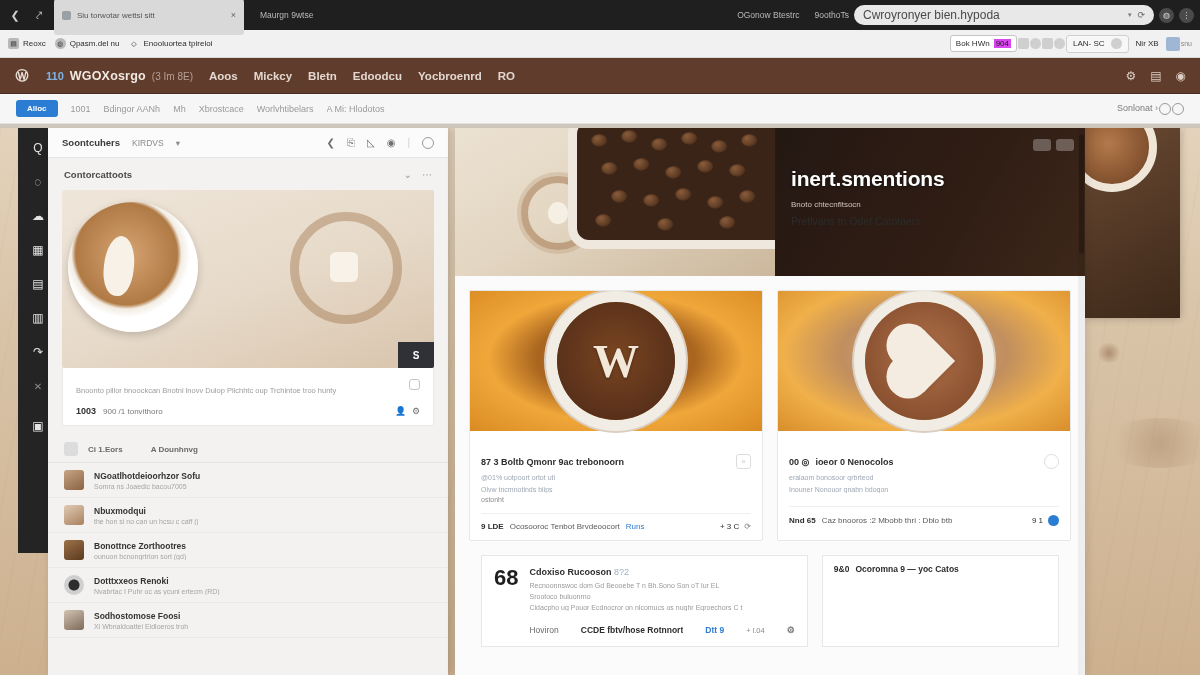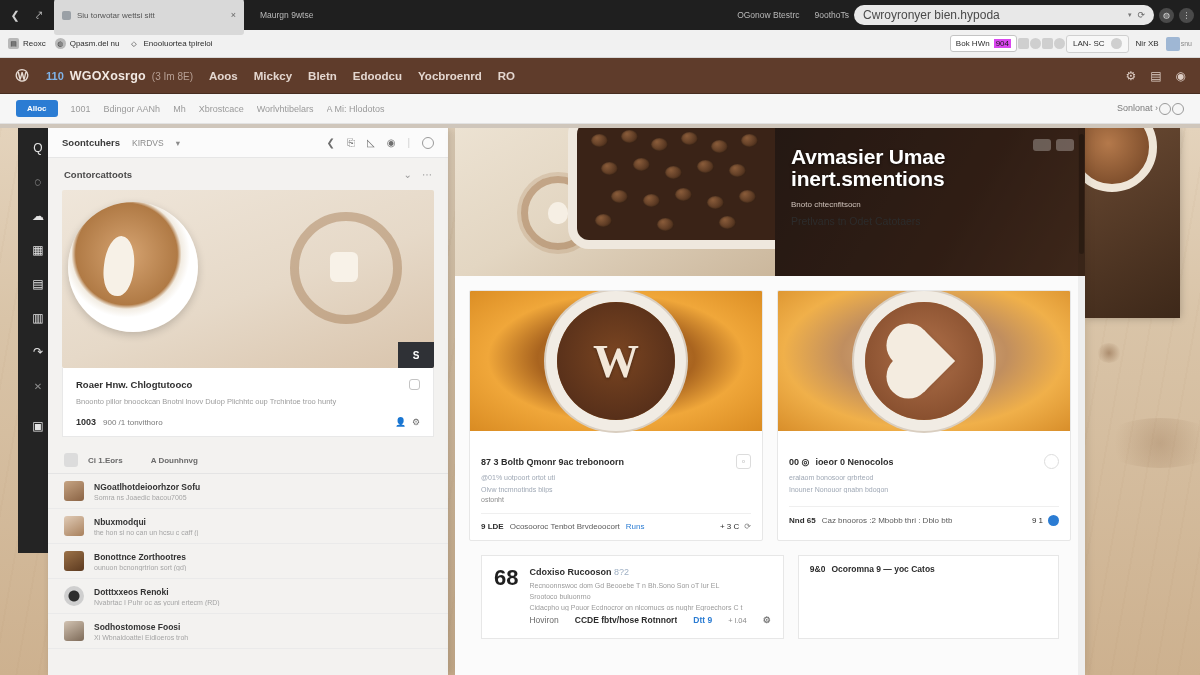--- a/index.html
+++ b/index.html
@@ -258,22 +258,22 @@
   .bluedot { width:11px;height:11px;border-radius:50%;background:#2b7cd3; }
 
   .botrow { display:flex; gap:14px; padding:0 26px 14px; }
   .bigcard { flex:1; background:#fff;border:1px solid #e7e7e7;padding:11px 12px;
              display:flex; gap:11px; }
   .bigcard .num { font-size:22px;font-weight:bold;color:#1f1f1f;line-height:1; }
   .bigcard .bd { flex:1; }
   .bigcard .bt { font-size:9px;font-weight:bold;color:#2d2d2d; }
   .bigcard .b1 { font-size:7px;color:#9a9a9a;margin-top:5px; }
   .bigcard .b2 { font-size:7px;color:#9a9a9a;margin-top:4px; }
-  .bigcard .b3 { font-size:8.5px;font-weight:bold;color:#2d2d2d;margin-top:4px;
-                 display:flex;align-items:center;gap:16px; }
+  .bigcard .b3 { font-size:8.5px;font-weight:bold;color:#2d2d2d;margin-top:14px;
+                 display:flex;align-items:center;gap:22px; }
   .beancard { flex:1; background:#fff;border:1px solid #e7e7e7; overflow:hidden; }
   .beancard .bh { padding:8px 11px; font-size:8.5px;font-weight:bold;color:#2d2d2d;
                   display:flex;align-items:center;gap:6px; }
   .beancard .bimg { height:56px; background:
       radial-gradient(circle at 20% 40%,#6a4428 0 9px,transparent 10px),
       radial-gradient(circle at 45% 65%,#5d3a22 0 10px,transparent 11px),
       radial-gradient(circle at 72% 35%,#74492a 0 10px,transparent 11px),
       radial-gradient(circle at 90% 70%,#553venus 0 0,transparent 0),
       linear-gradient(120deg,#e6d8c4,#c9a87e); }
 
@@ -440,21 +440,20 @@
                     background:#f7f1e7;border-radius:50% 50% 45% 45%;transform:rotate(6deg)"></div>
         <div style="position:absolute;left:228px;top:22px;width:112px;height:112px;border-radius:50%;
                     border:9px solid rgba(150,103,58,.38)"></div>
         <div style="position:absolute;left:268px;top:62px;width:28px;height:30px;border-radius:6px;
                     background:#f8f2e8"></div>
         <div class="badge-s">S</div>
       </div>
 
       <div class="card-body">
         <span class="chkbox"></span>
-        <div class="cb-title txt blur">Roaer Hnw. Chlogtutooco</div>
         <div class="cb-desc blur">Bnoonto pillor bnoockcan Bnotni lnovv Dulop Plichhtc oup Trchintoe troo hunty</div>
         <div class="cb-foot">
           <span class="n blur">1003</span>
           <span class="m blur">900  /1 tonvithoro</span>
           <span class="ic">
             <span>👤</span>
             <span>⚙</span>
           </span>
         </div>
       </div>
@@ -532,21 +531,21 @@
           </div>
         </div>
         <div class="right">
           <div class="ov"></div>
           <div class="btns">
             <span></span>
             <span></span>
           </div>
           <div class="inner">
             <h1 class="blur">
-              <span>Avmasier Umae</span><br>
+              <br>
               <span>inert.smentions</span>
             </h1>
             <div class="p1 blur txt">Bnoto chtecnfitsocn</div>
             <div class="p2 blur">
               <span class="txt">Pretlvans tn  Odet Catotaers</span>
             </div>
           </div>
         </div>
       </div>
 

